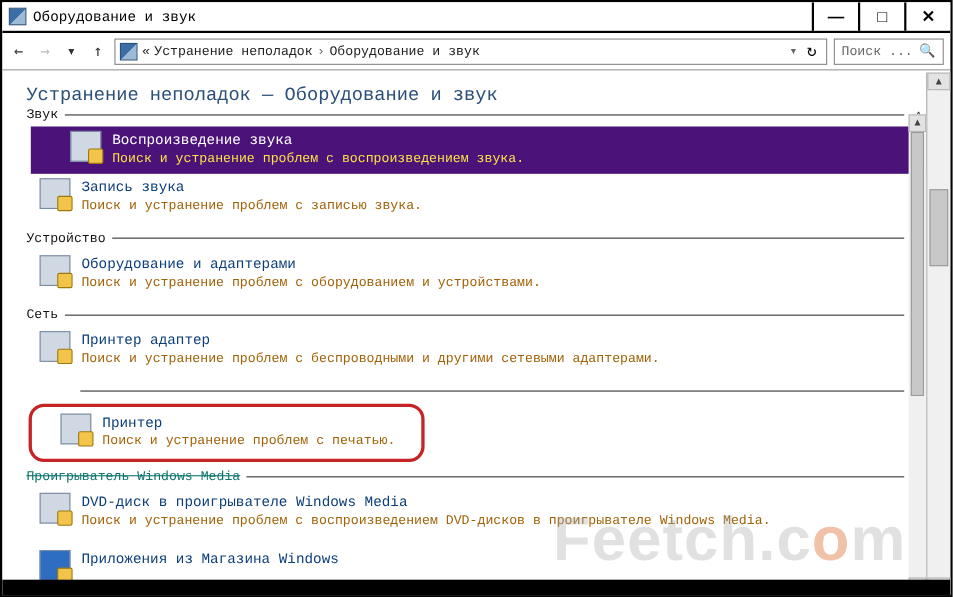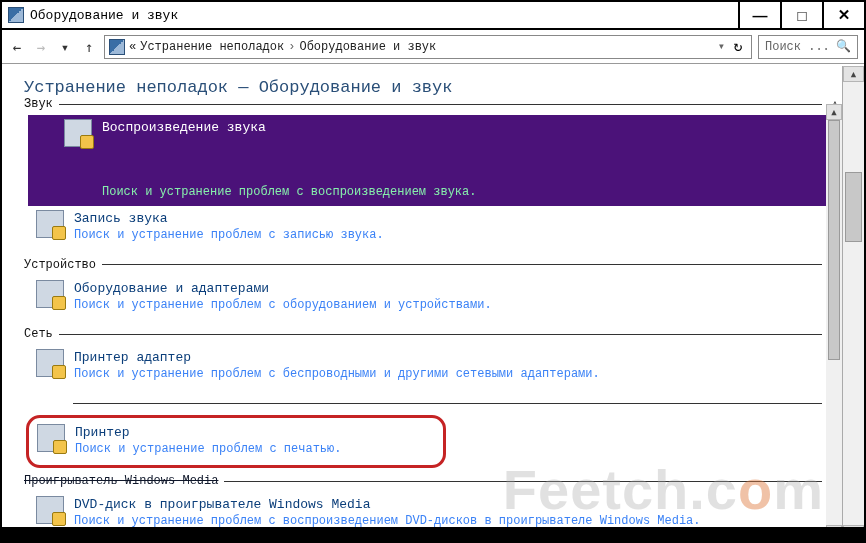--- a/index.html
+++ b/index.html
@@ -156,29 +156,29 @@
   .item .txt { display:flex; flex-direction:column; line-height:1.3; padding-top:1px; }
   .item .name {
     font-family: "Courier New", monospace;
     font-size: 13px;
     color: #0b3e7a;
   }
   .item.selected .name { color:#fff; }
   .item .desc {
     font-family: "Courier New", monospace;
     font-size: 12px;
-    color: #3b82f6;
-  }
-  .item.selected .desc { color:#86efac;margin-top:48px; }
+    color: #a16207;
+  }
+  .item.selected .desc { color:#fde047; }
   .highlightbox {
     border: 3px solid #c52324;
     border-radius: 14px;
-    padding: 2px 0;
+    padding: 2px 18px;
     margin-left: 2px;
-    width: 420px;
+    width: 360px;
   }
   .scrollbar-outer {
     position: absolute;
     right: 0; top: 64px; bottom: 0;
     width: 22px;
     border-left: 1px solid #aaa;
     background: #f0f0f0;
   }
   .scrollbar-inner {
     position: absolute;
@@ -318,21 +318,21 @@
         <div class="txt">
           <span class="name">Принтер</span>
           <span class="desc">Поиск и устранение проблем с печатью.</span>
         </div>
       </div>
     </div>
   </div>
 
   <div class="section" style="margin-top:-2px;">
     <div class="sectionhdr">
-      <span class="label" style="text-decoration:line-through; color:#0f172a;">Проигрыватель Windows Media</span>
+      <span class="label" style="text-decoration:line-through; color:#0f766e;">Проигрыватель Windows Media</span>
       <span class="line"></span>
       <span class="chev">˄</span>
     </div>
     <div class="item">
       <div class="icon"></div>
       <div class="txt">
         <span class="name">DVD-диск в проигрывателе Windows Media</span>
         <span class="desc">Поиск и устранение проблем с воспроизведением DVD-дисков в проигрывателе Windows Media.</span>
       </div>
     </div>

